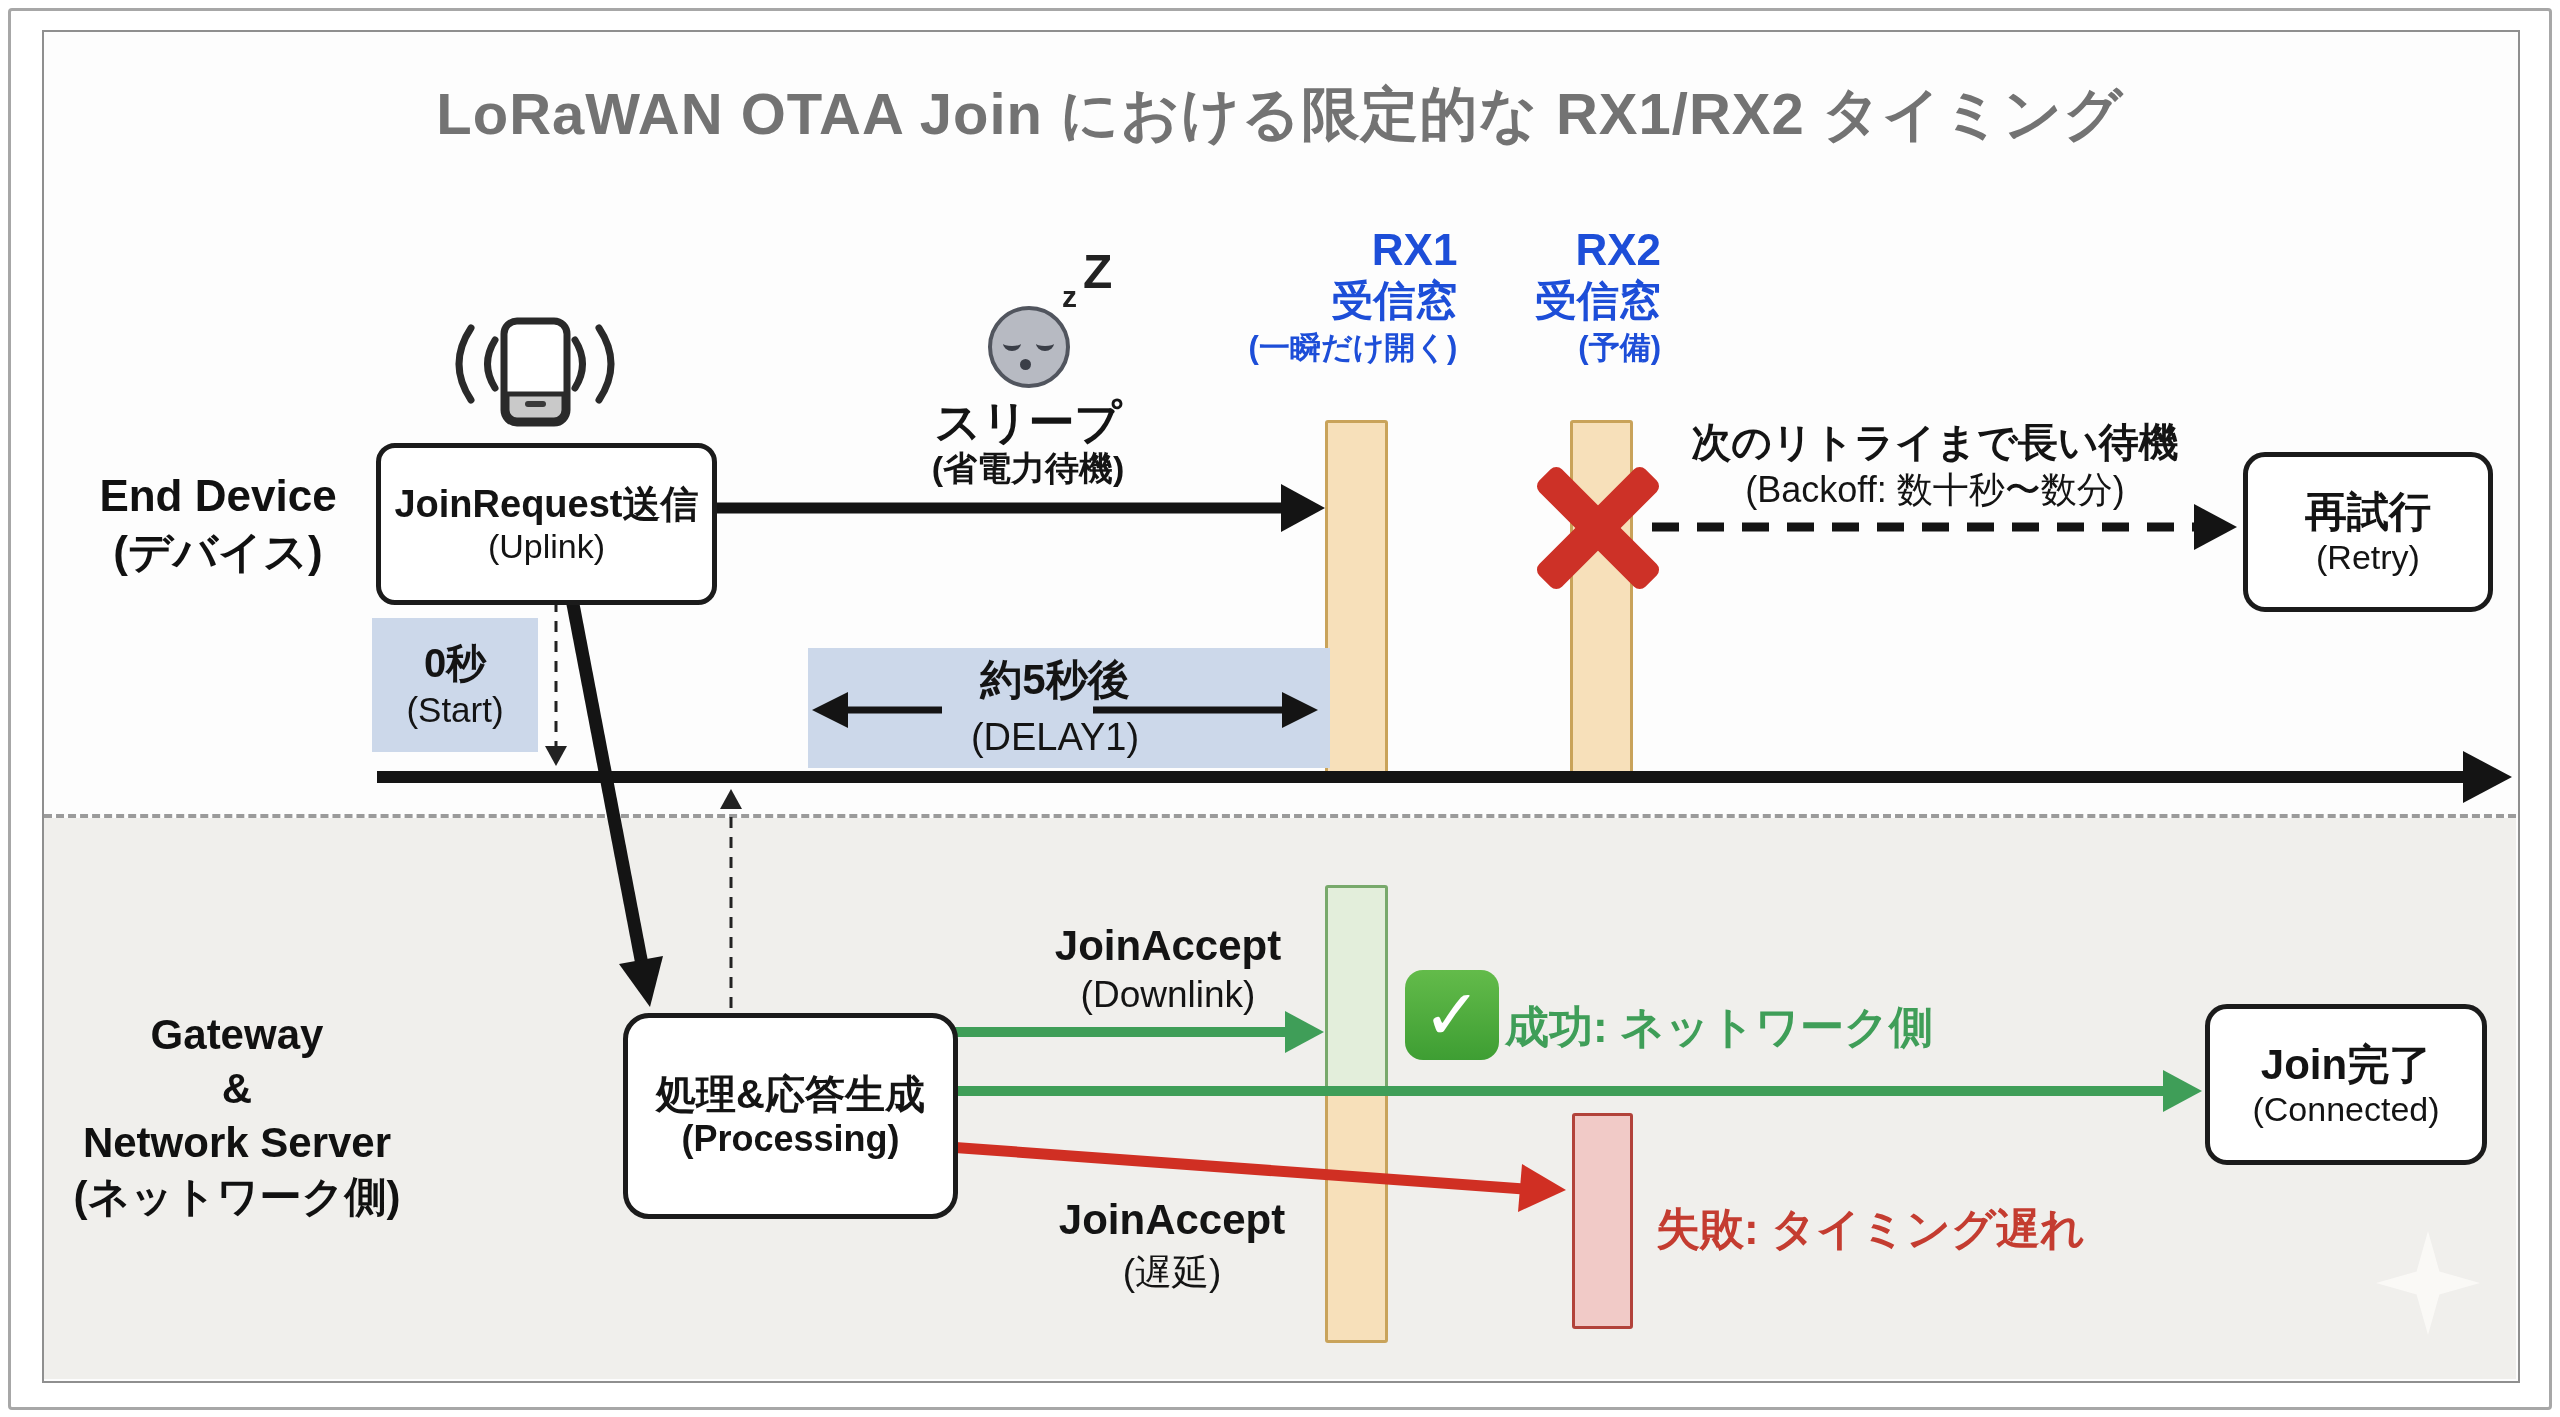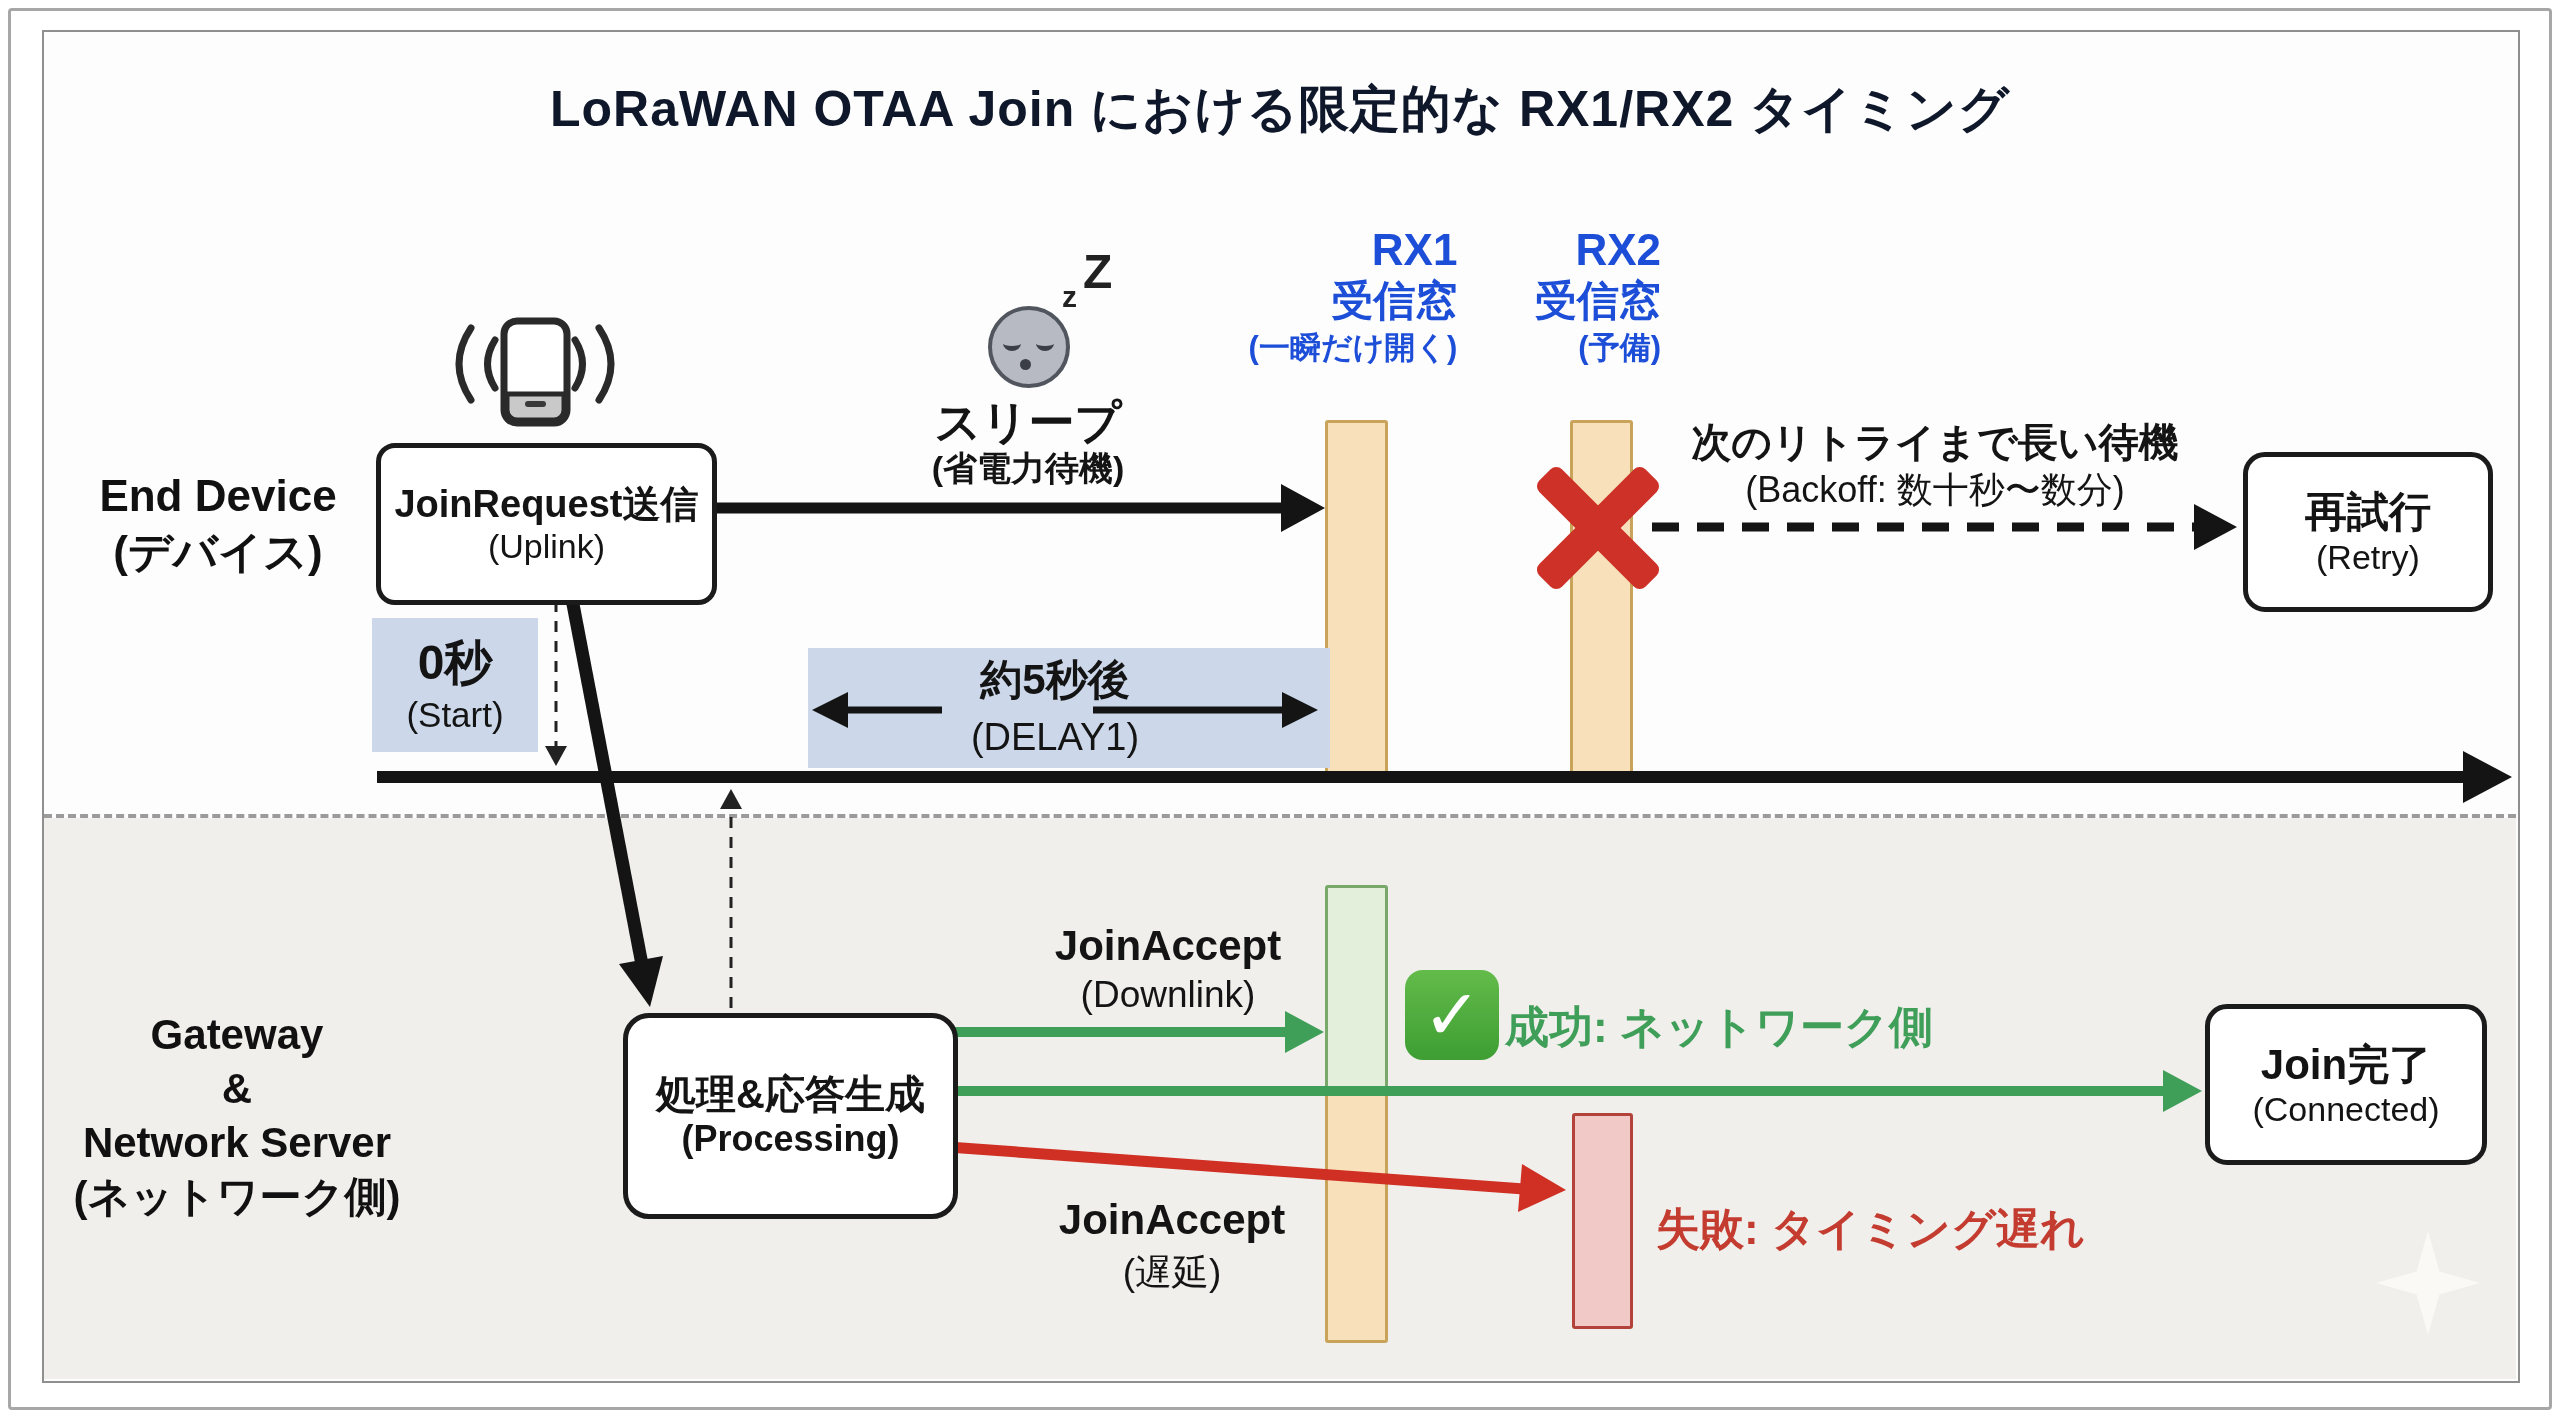--- a/index.html
+++ b/index.html
@@ -9,31 +9,31 @@
   }
   .abs{position:absolute;}
   
   .outer-frame{left:8px;top:8px;width:2538px;height:1396px;border:3px solid #a7a7a7;border-radius:4px;}
   .canvas{left:42px;top:30px;width:2474px;height:1349px;border:2px solid #8f8f8f;background:#fdfdfd;}
   .lower-band{left:44px;top:818px;width:2472px;height:561px;background:#f0efec;}
   .divider{left:44px;top:814px;width:2472px;height:0;border-top:4px dashed #9b9b9b;}
   
   .ctr{transform:translateX(-50%);text-align:center;white-space:nowrap;}
   .b{font-weight:bold;}
-  .title{font-size:50px;letter-spacing:1px;color:#0f172a;}
+  .title{font-size:58px;letter-spacing:1px;color:#737373;}
   .lane{font-size:44px;line-height:56px;color:#111;}
   .lane2{font-size:42px;line-height:54px;color:#111;}
   
   .node{border:5px solid #1b1b1b;border-radius:26px;background:#ffffff;
         display:flex;flex-direction:column;align-items:center;justify-content:center;line-height:1.18;}
   .node .t{font-weight:bold;font-size:38px;white-space:nowrap;}
   .node .s{font-size:34px;white-space:nowrap;}
   
   .badge{background:var(--time-badge,#ccd8ea);display:flex;flex-direction:column;align-items:center;justify-content:center;line-height:1.25;}
-  .badge .t{font-weight:bold;font-size:48px;white-space:nowrap;}
+  .badge .t{font-weight:bold;font-size:40px;white-space:nowrap;}
   .badge .s{font-size:35px;white-space:nowrap;}
   
   .bar{border-radius:3px;}
   .bar.orange{background:var(--win-orange,#f7e0ba);border:3px solid var(--win-orange-b,#c9a35a);}
   .bar.green {background:var(--win-green,#e3eedb);border:3px solid var(--win-green-b,#78a96b);}
   .bar.red   {background:var(--win-red,#f1cac7);border:3px solid var(--win-red-b,#b2423a);}
   .winhdr{line-height:1.0;color:#1d4ed8;text-align:right;}
   .winhdr .n{font-size:44px;font-weight:bold;}
   .winhdr .w{font-size:42px;font-weight:bold;margin-top:8px;}
   .winhdr .note{font-size:31px;margin-top:10px;font-weight:600;}

